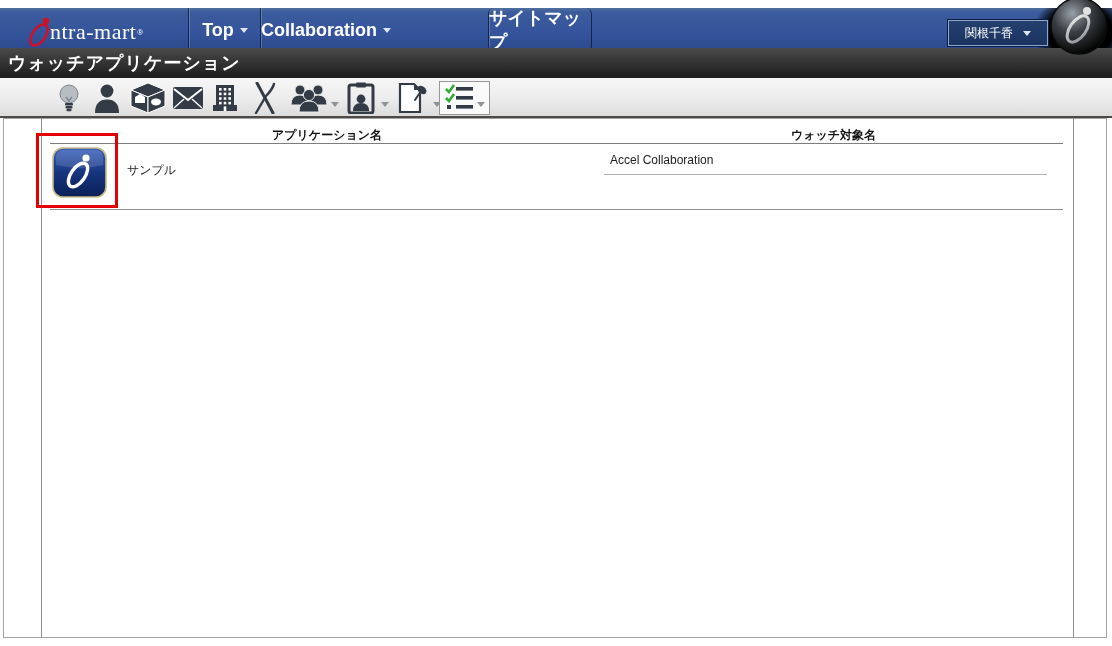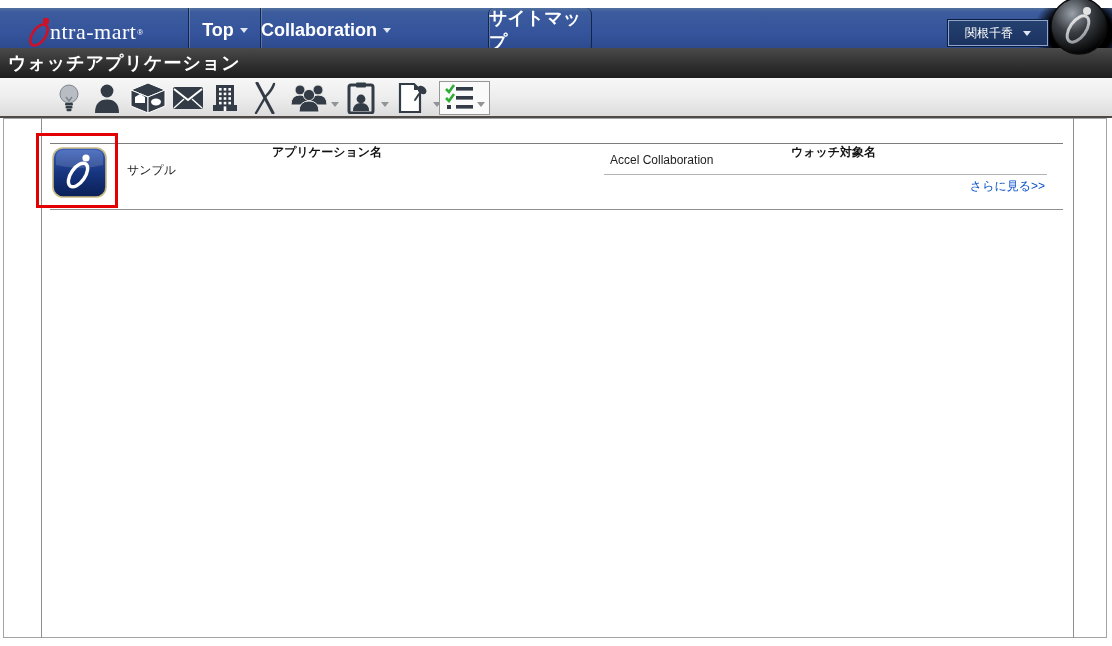--- a/index.html
+++ b/index.html
@@ -29,21 +29,21 @@
   
   .toolbar{position:absolute;left:0;top:78px;width:1112px;height:40px;box-sizing:border-box;
     background:linear-gradient(180deg,#f7f7f7 0%,#ececec 55%,#dcdcdc 100%);border-bottom:2px solid #4e4a48;}
   .tbtn{position:absolute;top:3px;height:34px;display:flex;align-items:center;gap:3px;cursor:pointer;}
   .tbtn.active{background:#fafafa;border:1px solid #979797;box-sizing:border-box;padding:0 4px;}
   .dd-gray{width:0;height:0;border-left:4px solid transparent;border-right:4px solid transparent;border-top:5px solid #8f9498;margin-top:12px;}
   
   .content-frame{position:absolute;left:3px;top:118px;width:1104px;height:520px;box-sizing:border-box;
     border:1px solid #a3a3a3;background:#fff;}
   .vrule{position:absolute;top:118px;height:520px;width:1px;background:#8f8f8f;}
-  .col-head{position:absolute;top:144px;font-size:12px;font-weight:bold;color:#111;text-align:center;}
+  .col-head{position:absolute;top:127px;font-size:12px;font-weight:bold;color:#111;text-align:center;}
   .hline{position:absolute;height:1px;background:#7d7d7d;}
   .cell-text{position:absolute;font-size:12px;color:#222;}
   .red-box{position:absolute;left:36px;top:133px;width:82px;height:75px;box-sizing:border-box;border:3px solid #e30000;z-index:5;}
   .app-icon{position:absolute;left:52px;top:147px;width:55px;height:51px;cursor:pointer;}
   .more-link{position:absolute;left:604px;top:178px;width:441px;text-align:right;font-size:12px;color:#0d52c8;cursor:pointer;}
 </style>
 </head>
 <body>
 
 <div id="stage">
@@ -240,17 +240,16 @@
       <ellipse cx="26" cy="28" rx="7" ry="13.5" fill="none" stroke="#fff" stroke-width="3.4" transform="rotate(35 26 28)"></ellipse>
       <circle cx="34" cy="11" r="3.6" fill="#fff"></circle>
     </g>
   </svg>
   <div class="red-box"></div>
 
   <div class="cell-text" style="left:127px;top:162px">サンプル</div>
 
   <div class="cell-text" style="left:610px;top:153px">Accel Collaboration</div>
   <div class="hline" style="left:604px;top:174px;width:443px;background:#b3b3b3"></div>
-  <div class="more-link">さらに見る&gt;&gt;</div>
 
   <div class="hline" style="left:50px;top:209px;width:1013px;background:#8f8f8f"></div>
 
 </div>
 
 </body></html>

